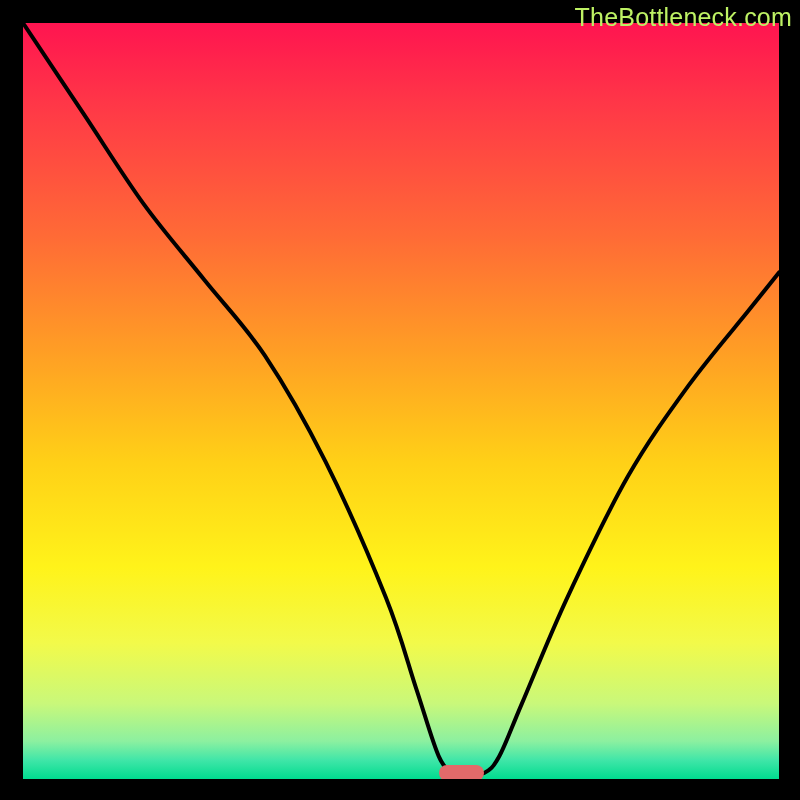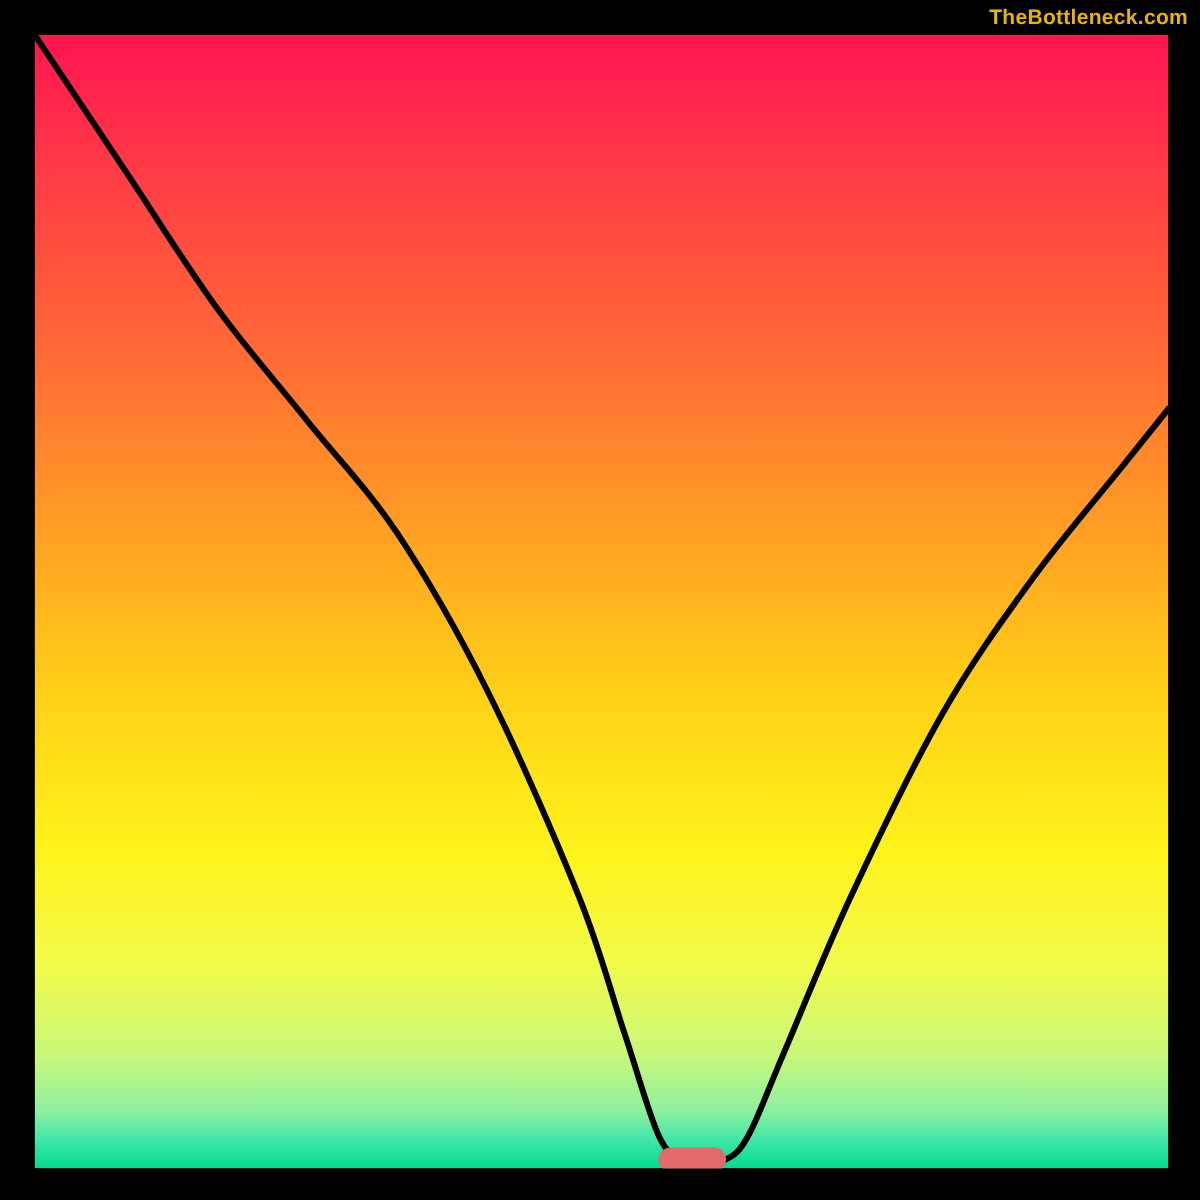--- a/index.html
+++ b/index.html
@@ -41,23 +41,23 @@
   .marker {
     position: absolute;
     background: #e26a6a;
     border-radius: 10px;
   }
   .watermark {
     position: absolute;
     top: 3px;
     right: 8px;
     font-family: Arial, Helvetica, sans-serif;
-    font-size: 14px;
-    color: #eab308;
-    font-weight: 700;
+    font-size: 25px;
+    color: #bef264;
+    font-weight: 400;
     letter-spacing: 0.2px;
   }
 </style>
 </head>
 <body>
 
 <div class="canvas">
 
   <div class="plot-area">
 

